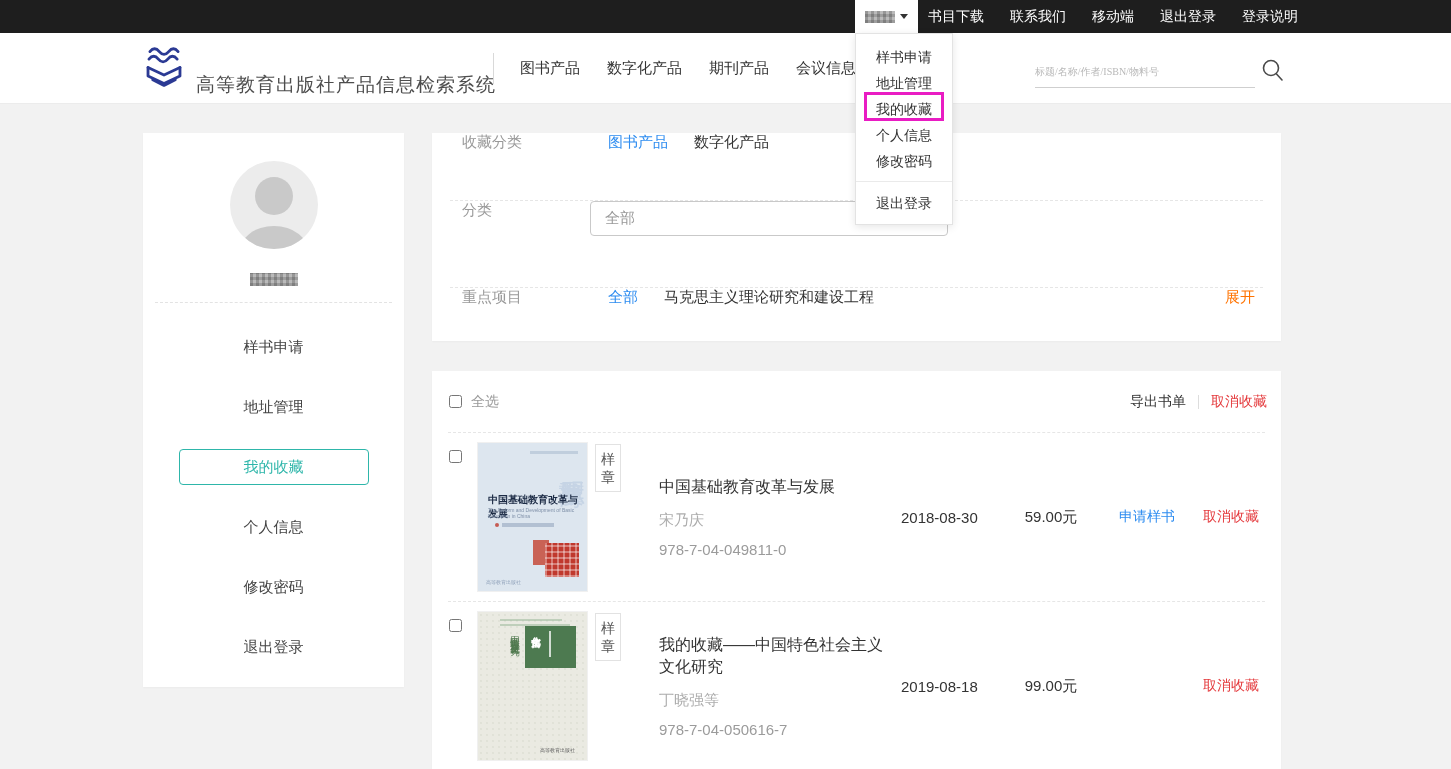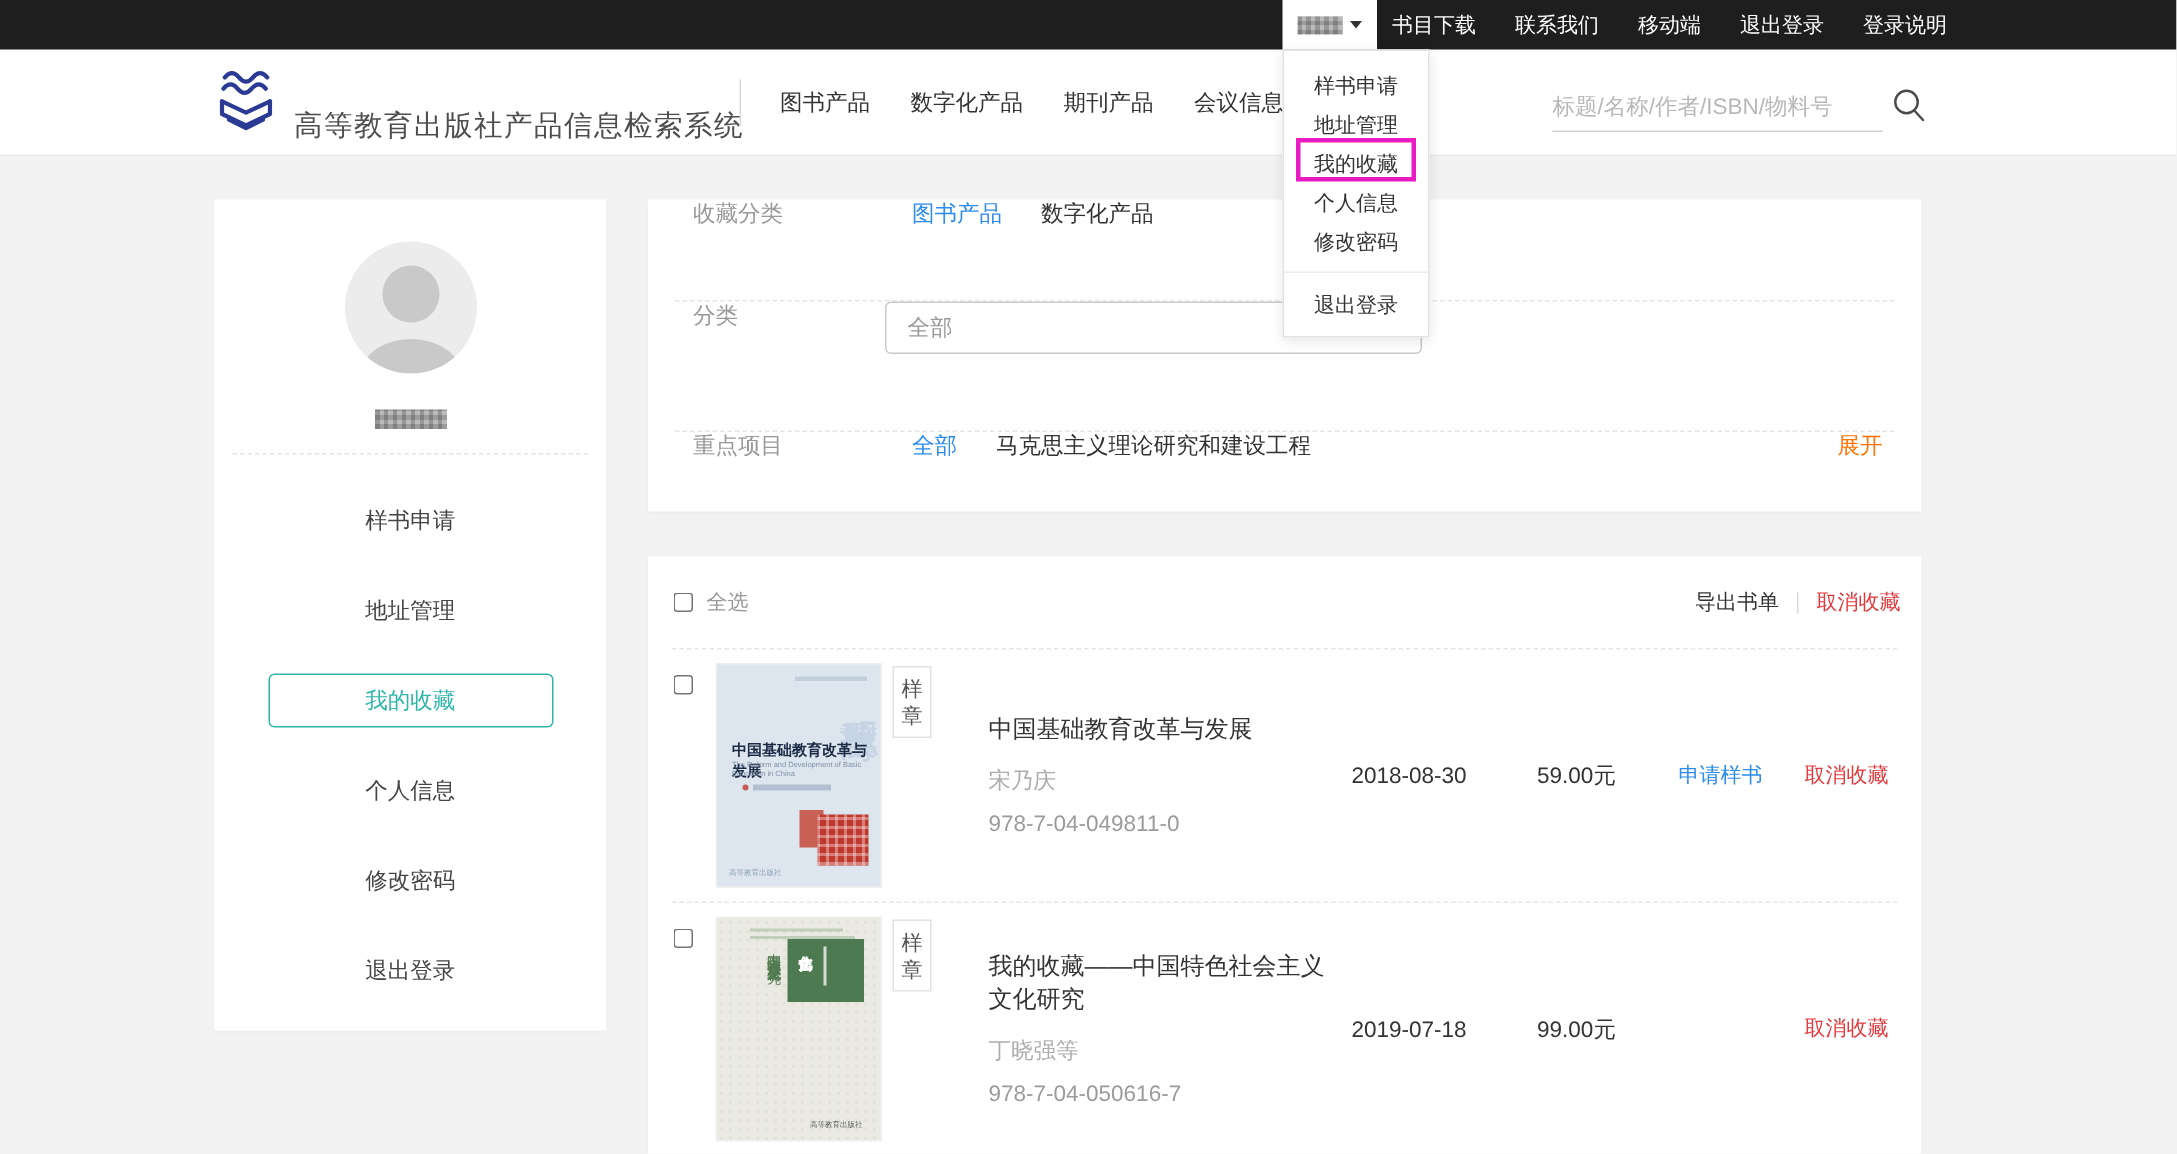--- a/index.html
+++ b/index.html
@@ -27,21 +27,21 @@
   .caret-down{ width:0; height:0; border:4px solid transparent; border-top:5px solid #333; margin-top:4px; }
 
   
   .site-header{ position:absolute; top:33px; left:0; right:0; height:71px; background:#fff; border-bottom:1px solid #ececec; z-index:2; }
   .logo{ position:absolute; left:143px; top:12px; width:42px; height:47px; }
   .site-title{ position:absolute; left:196px; top:16px; line-height:71px; font-size:19px; color:#4d4d4d; letter-spacing:1px; white-space:nowrap; }
   .head-vdiv{ position:absolute; left:493px; top:20px; width:1px; height:31px; background:#d9d9d9; }
   .main-nav{ position:absolute; left:520px; top:0; height:71px; display:flex; align-items:center; gap:27px; }
   .main-nav a{ font-size:15px; color:#333; text-decoration:none; white-space:nowrap; }
   .search-box{ position:absolute; left:1035px; top:23px; width:250px; height:34px; }
-  .search-box input{ width:220px; height:32px; border:none; border-bottom:1px solid #cfcfcf; background:transparent; font-size:15px; color:#333; outline:none; font-family:Liberation Sans, sans-serif; }
+  .search-box input{ width:220px; height:32px; border:none; border-bottom:1px solid #cfcfcf; background:transparent; font-size:10px; color:#333; outline:none; font-family:Liberation Serif, serif; }
   .search-box input::placeholder{ color:#b8b8b8; }
   .search-icon{ position:absolute; right:0; top:2px; width:24px; height:26px; cursor:pointer; }
 
   
   .user-dropdown{ position:absolute; left:855px; top:33px; width:98px; background:#fff; border:1px solid #e3e3e3; box-shadow:0 2px 8px rgba(0,0,0,.1); z-index:20; padding:10px 0 8px; }
   .ud-item{ height:26px; line-height:26px; padding-left:20px; font-size:14px; color:#333; cursor:pointer; white-space:nowrap; }
   .ud-sep{ border-top:1px solid #eaeaea; margin:7px 0 8px; }
   .magenta-box{ position:absolute; left:8px; top:58px; width:80px; height:29px; border:3px solid var(--magenta,#e91cc3); pointer-events:none; }
 
   
@@ -276,18 +276,18 @@
       </div>
       <div class="c2-side">中国特色社会主义文化研究</div>
       <div class="c2-pub">高等教育出版社</div>
     </div>
     <div class="badge">样章</div>
     <div class="b-info">
       <div class="b-title">我的收藏——中国特色社会主义文化研究</div>
       <div class="b-author">丁晓强等</div>
       <div class="b-isbn">978-7-04-050616-7</div>
     </div>
-    <div class="col-date">2019-07-18</div>
+    <div class="col-date">2019-08-18</div>
     <div class="col-price">99.00元</div>
     <div class="col-apply"></div>
     <div class="col-cancel">取消收藏</div>
   </div>
 </section>
 
 </body></html>

